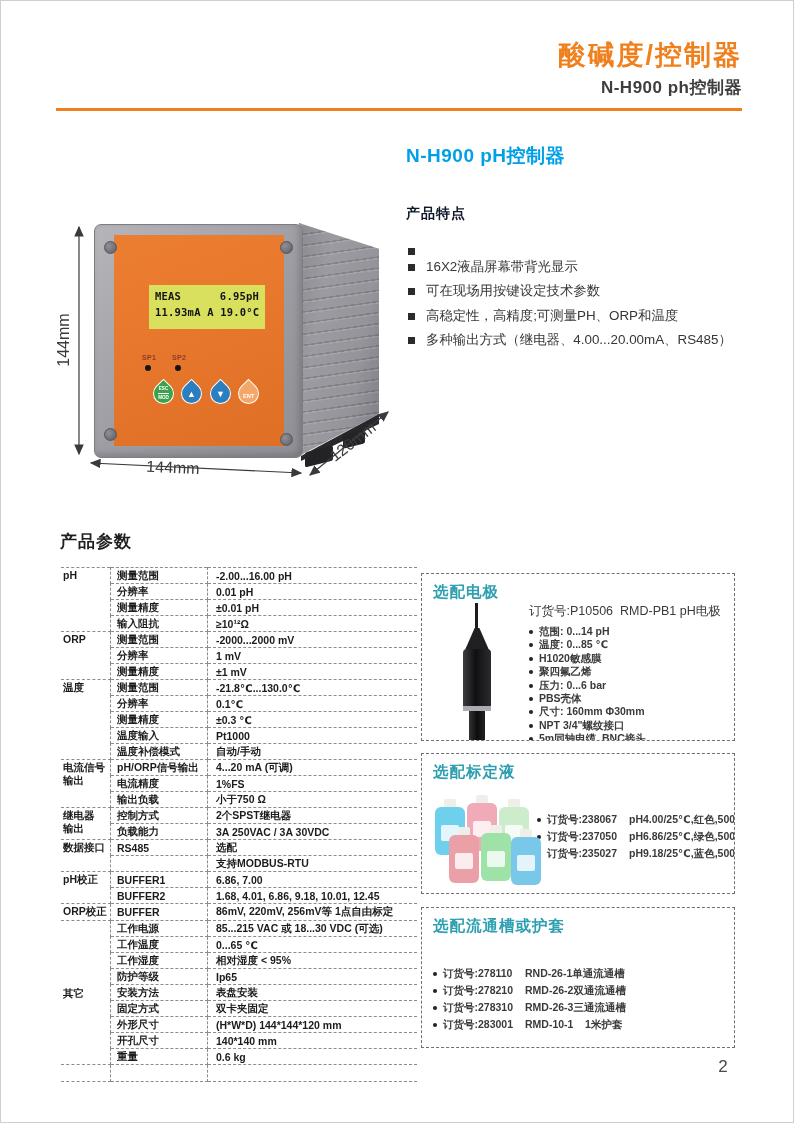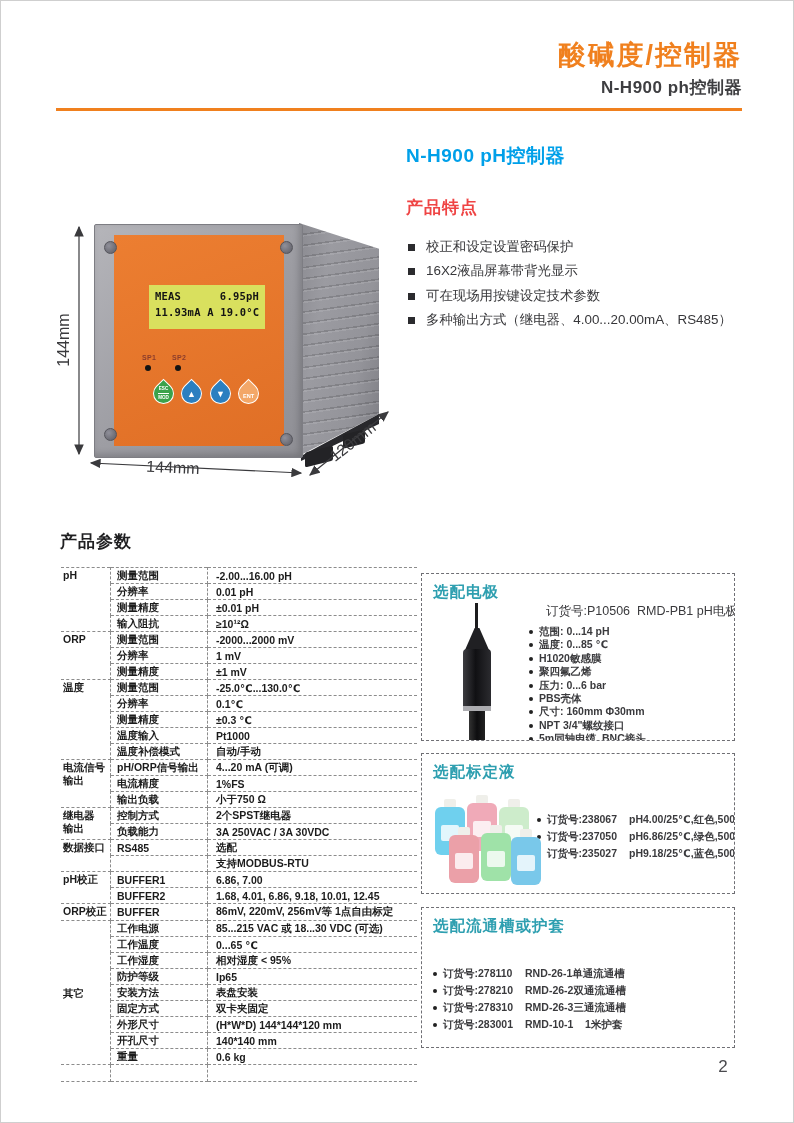--- a/index.html
+++ b/index.html
@@ -9,39 +9,39 @@
 
   
   .header{position:absolute;left:55px;top:36px;width:686px;}
   .h-title{font-size:27px;font-weight:bold;color:#F0801E;text-align:right;letter-spacing:2px;}
   .h-sub{font-size:17px;font-weight:bold;color:#3E3E41;text-align:right;margin-top:3px;letter-spacing:.5px;}
   .h-rule{margin-top:9px;height:3px;background:#F0801E;}
 
   
   .right-col{position:absolute;left:405px;top:142px;width:388px;}
   .blue-title{font-size:19px;font-weight:bold;color:#00A0E9;letter-spacing:.5px;}
-  .feat-title{font-size:17px;font-weight:bold;color:#ef4444;margin-top:27px;letter-spacing:1px;}
+  .feat-title{font-size:14px;font-weight:bold;color:#0f172a;margin-top:36px;letter-spacing:1px;}
   .features{list-style:none;margin:16px 0 0 0;padding:0;}
   .features li{display:flex;font-size:13.4px;line-height:24.4px;color:#37373A;}
   .features .sq{flex:none;width:7px;height:7px;background:#2b2b2e;margin:9px 11px 0 2px;}
 
   
   .figure{position:absolute;left:55px;top:210px;width:345px;height:315px;}
   .dev-body{position:absolute;left:243px;top:12px;width:80px;height:233px;
     clip-path:polygon(0 0,100% 11%,100% 82%,0 100%);
     background:repeating-linear-gradient(172deg,rgba(0,0,0,.14) 0 1.5px,rgba(255,255,255,.10) 1.5px 3px,transparent 3px 11px),
                linear-gradient(100deg,#8a8a90 0%,#9b9ba1 30%,#94949a 70%,#7e7e84 100%);}
   .dev-under{position:absolute;left:245px;top:200px;width:78px;height:50px;
     clip-path:polygon(0 90%,100% 6%,100% 26%,0 100%);background:#28282c;}
   .foot{position:absolute;background:#232326;border-radius:2px;}
   .f1{left:249px;top:238px;width:28px;height:15px;transform:skewY(-14deg);}
   .f2{left:287px;top:221px;width:22px;height:14px;transform:skewY(-14deg);}
   .dev-frame{position:absolute;left:38px;top:13px;width:207px;height:232px;
     background:linear-gradient(135deg,#b5b5ba,#9c9ca2 55%,#8f8f95);
-    border:1px solid #7d7d83;border-radius:2px;box-shadow:inset -3px -3px 7px rgba(0,0,0,.18);}
+    border:1px solid #7d7d83;border-radius:7px;box-shadow:inset -3px -3px 7px rgba(0,0,0,.18);}
   .dev-face{position:absolute;left:19px;top:10px;width:170px;height:211px;
     background:linear-gradient(160deg,#ec7e31,#e06f26);}
   .screw{position:absolute;width:13px;height:13px;border-radius:50%;
     background:radial-gradient(circle at 35% 35%,#90909a,#5c5c64);border:1px solid #55555c;box-sizing:border-box;}
   .s1{left:9px;top:16px;} .s2{left:185px;top:16px;} .s3{left:9px;top:203px;} .s4{left:185px;top:208px;}
   .lcd{position:absolute;left:35px;top:50px;width:116px;height:44px;background:#D9E05E;
     font-family:"DejaVu Sans Mono","Liberation Mono",monospace;font-size:10.5px;font-weight:bold;
     color:#141414;padding:5px 6px;box-sizing:border-box;letter-spacing:.2px;}
   .lcd-l1{display:flex;justify-content:space-between;}
   .lcd-l2{margin-top:4px;white-space:pre;}
@@ -76,21 +76,21 @@
   .params td.group.mid{vertical-align:middle;}
   .params td.name{width:90px;border-right:1px dashed #8C8C8C;}
   .params td.value{width:201px;padding-left:8px;}
 
   
   .panels{position:absolute;left:420px;top:572px;width:314px;}
   .panel{border:1px dashed #6F6F74;box-sizing:border-box;padding:8px 11px;position:relative;overflow:hidden;}
   .p1{height:168px;margin-bottom:12px;} .p2{height:141px;margin-bottom:13px;} .p3{height:141px;}
   .p-title{font-size:15.5px;font-weight:bold;color:#2E9FB0;letter-spacing:1px;}
   .p-body{display:flex;}
-  .p-heading{font-size:12.5px;font-weight:500;color:#3A3A3D;white-space:pre;margin-left:17px;}
+  .p-heading{font-size:12.5px;font-weight:500;color:#3A3A3D;white-space:pre;}
   .blist{list-style:none;margin:5px 0 0 0;padding:0;}
   .blist li{display:flex;font-size:10.5px;line-height:13.4px;color:#3A3A3D;font-weight:700;}
   .p2 .blist li,.p3 .blist li{line-height:17px;}
   .blist .dot{flex:none;width:4px;height:4px;border-radius:50%;background:#222;margin:5px 6px 0 0;}
   .p2 .blist .dot,.p3 .blist .dot{margin-top:6.5px;}
   .blist .code{flex:none;width:82px;white-space:pre;}
   .blist .desc{white-space:pre;}
 
   
   .electrode{position:relative;flex:none;width:96px;height:148px;}
@@ -137,29 +137,32 @@
     <div class="h-sub">N-H900 ph控制器</div>
     <div class="h-rule"></div>
   </div>
 
   <div class="right-col">
     <div class="blue-title">N-H900 pH控制器</div>
     <div class="feat-title">产品特点</div>
     <ul class="features" id="features">
         <li>
           <span class="sq"></span>
-          <span>校正和设定设置密码保护</span>
         </li>
         <li>
           <span class="sq"></span>
           <span>16X2液晶屏幕带背光显示</span>
         </li>
         <li>
           <span class="sq"></span>
           <span>可在现场用按键设定技术参数</span>
+        </li>
+        <li>
+          <span class="sq"></span>
+          <span>高稳定性，高精度;可测量PH、ORP和温度</span>
         </li>
         <li>
           <span class="sq"></span>
           <span>多种输出方式（继电器、4.00...20.00mA、RS485）</span>
         </li>
       </ul>
   </div>
 
   <div class="figure">
     <div class="dev-body"></div>
@@ -245,21 +248,21 @@
           <td class="name">分辨率</td>
           <td class="value">1 mV</td>
         </tr>
         <tr>
           <td class="name">测量精度</td>
           <td class="value">±1 mV</td>
         </tr>
         <tr>
           <td class="group" rowspan="5">温度</td>
           <td class="name">测量范围</td>
-          <td class="value">-25.0℃...130.0℃</td>
+          <td class="value">-21.8℃...130.0℃</td>
         </tr>
         <tr>
           <td class="name">分辨率</td>
           <td class="value">0.1℃</td>
         </tr>
         <tr>
           <td class="name">测量精度</td>
           <td class="value">±0.3 ℃</td>
         </tr>
         <tr>

